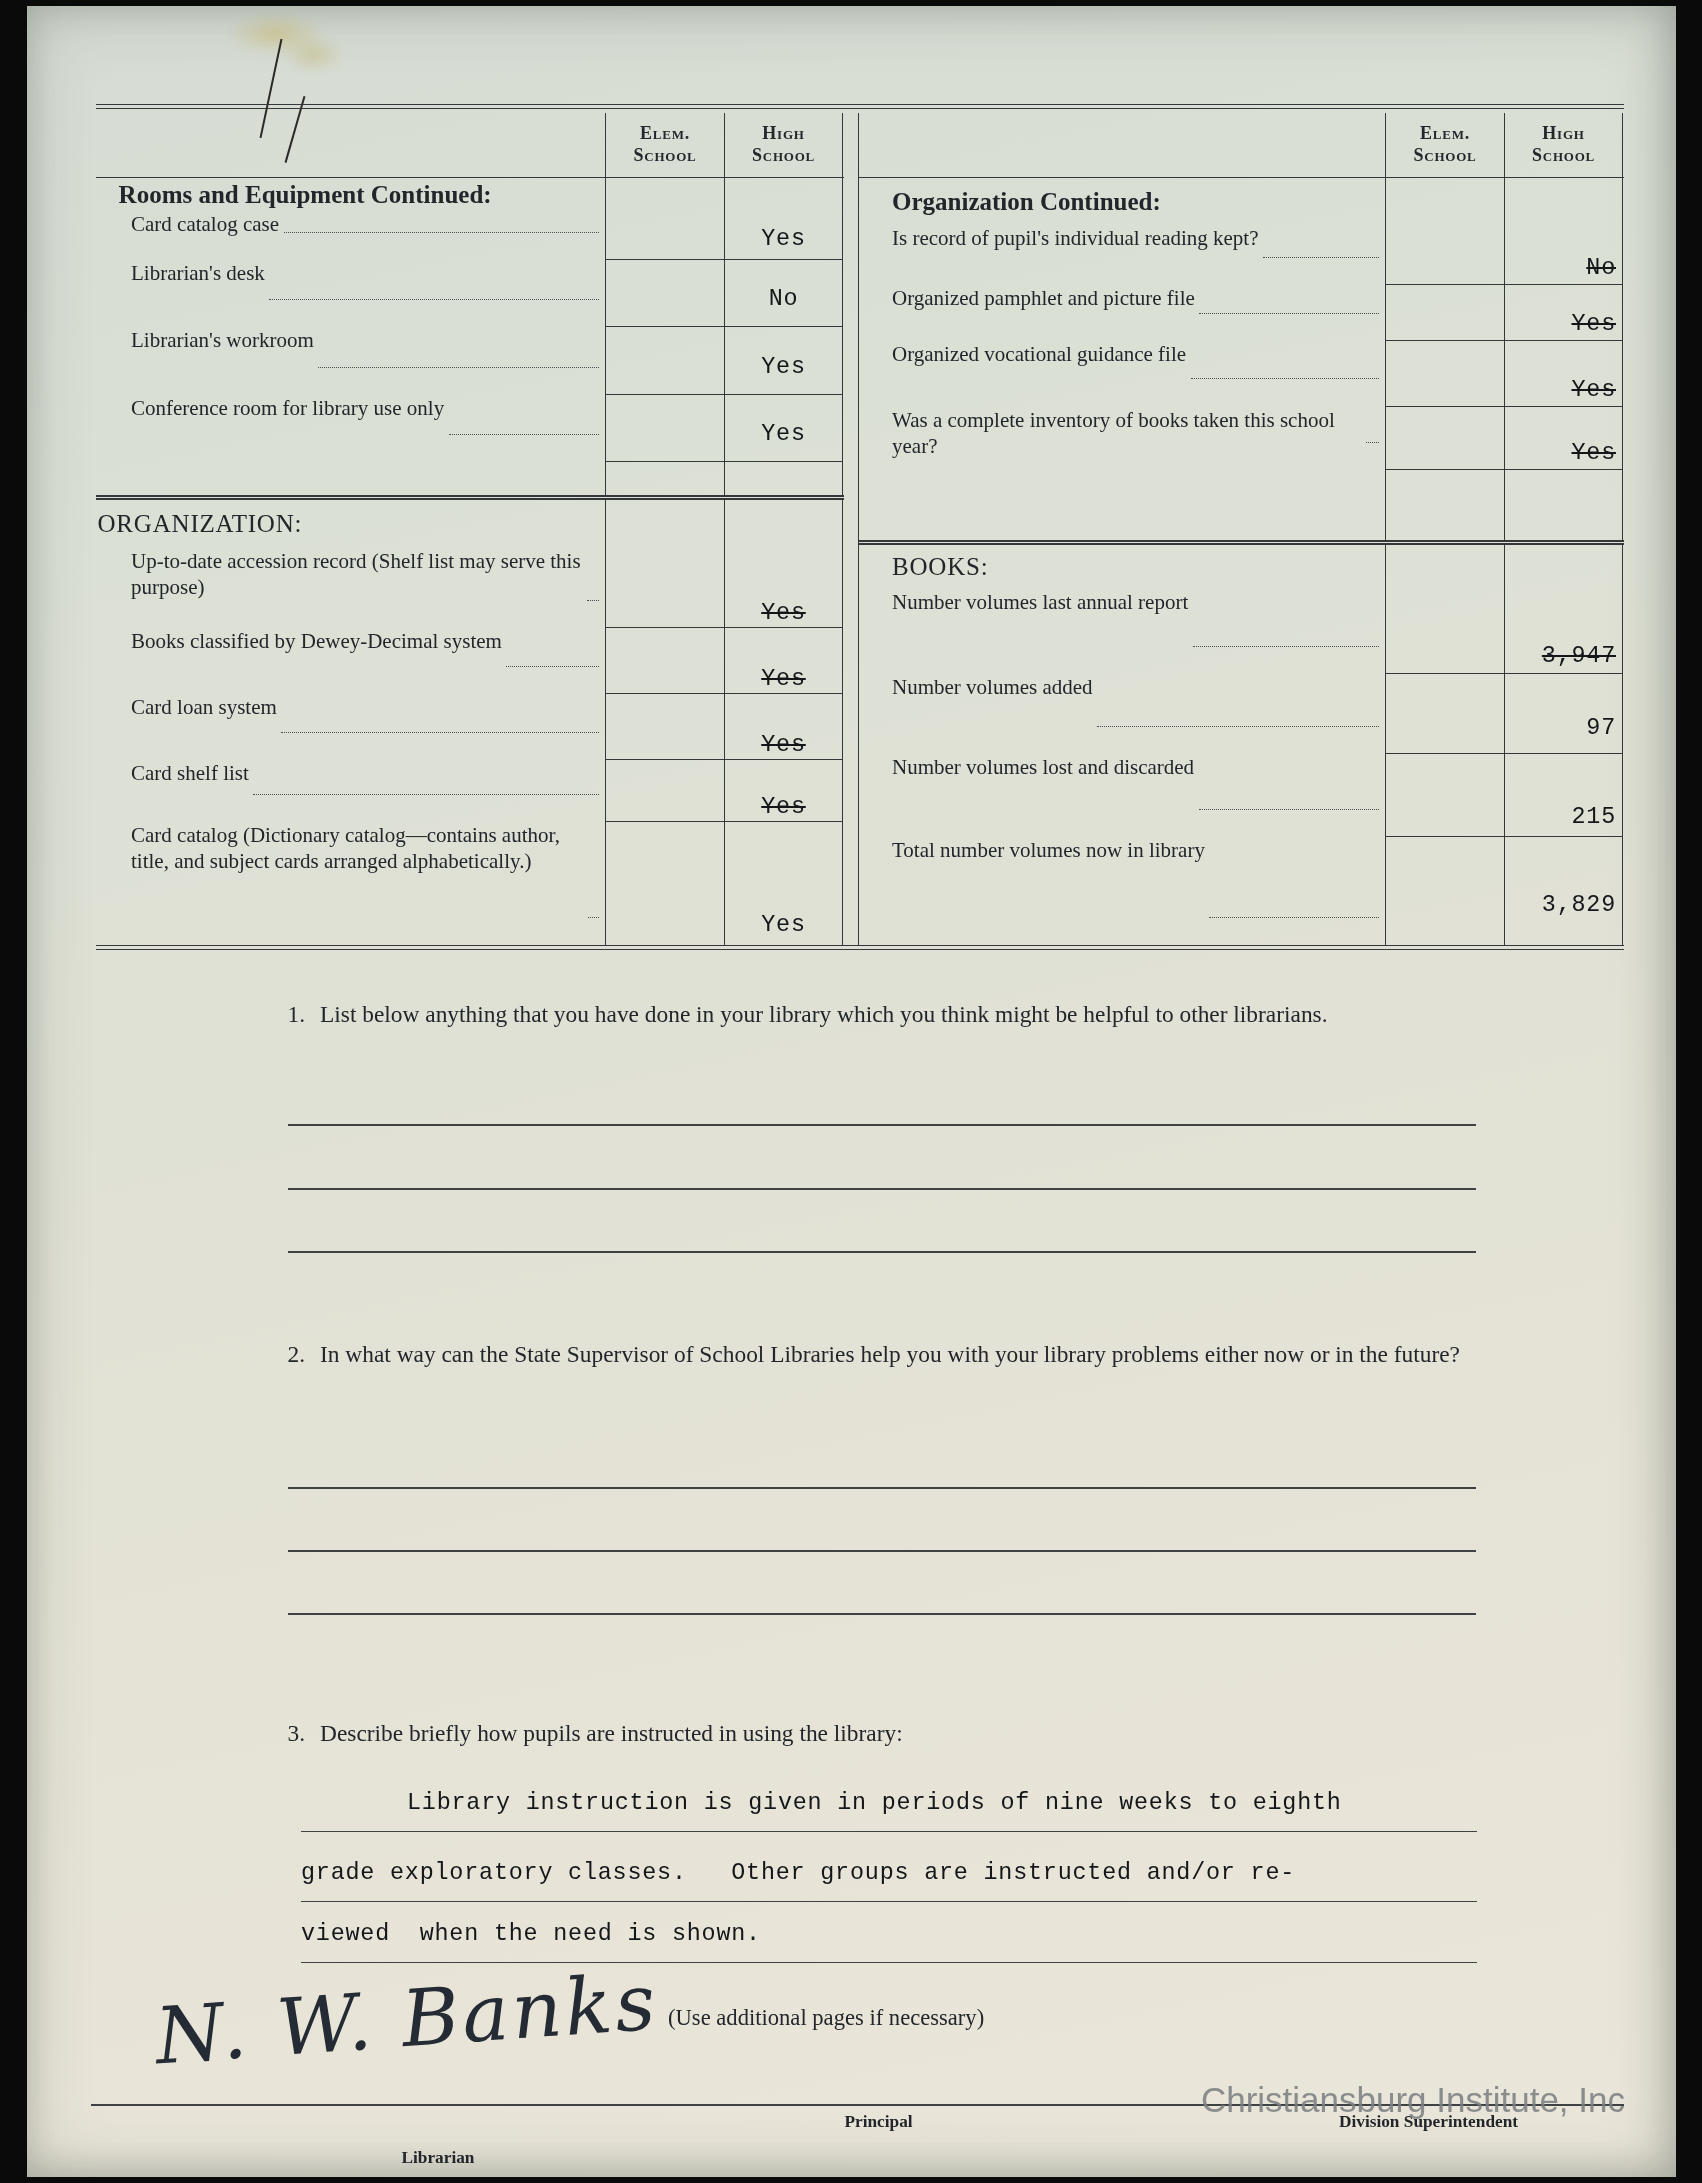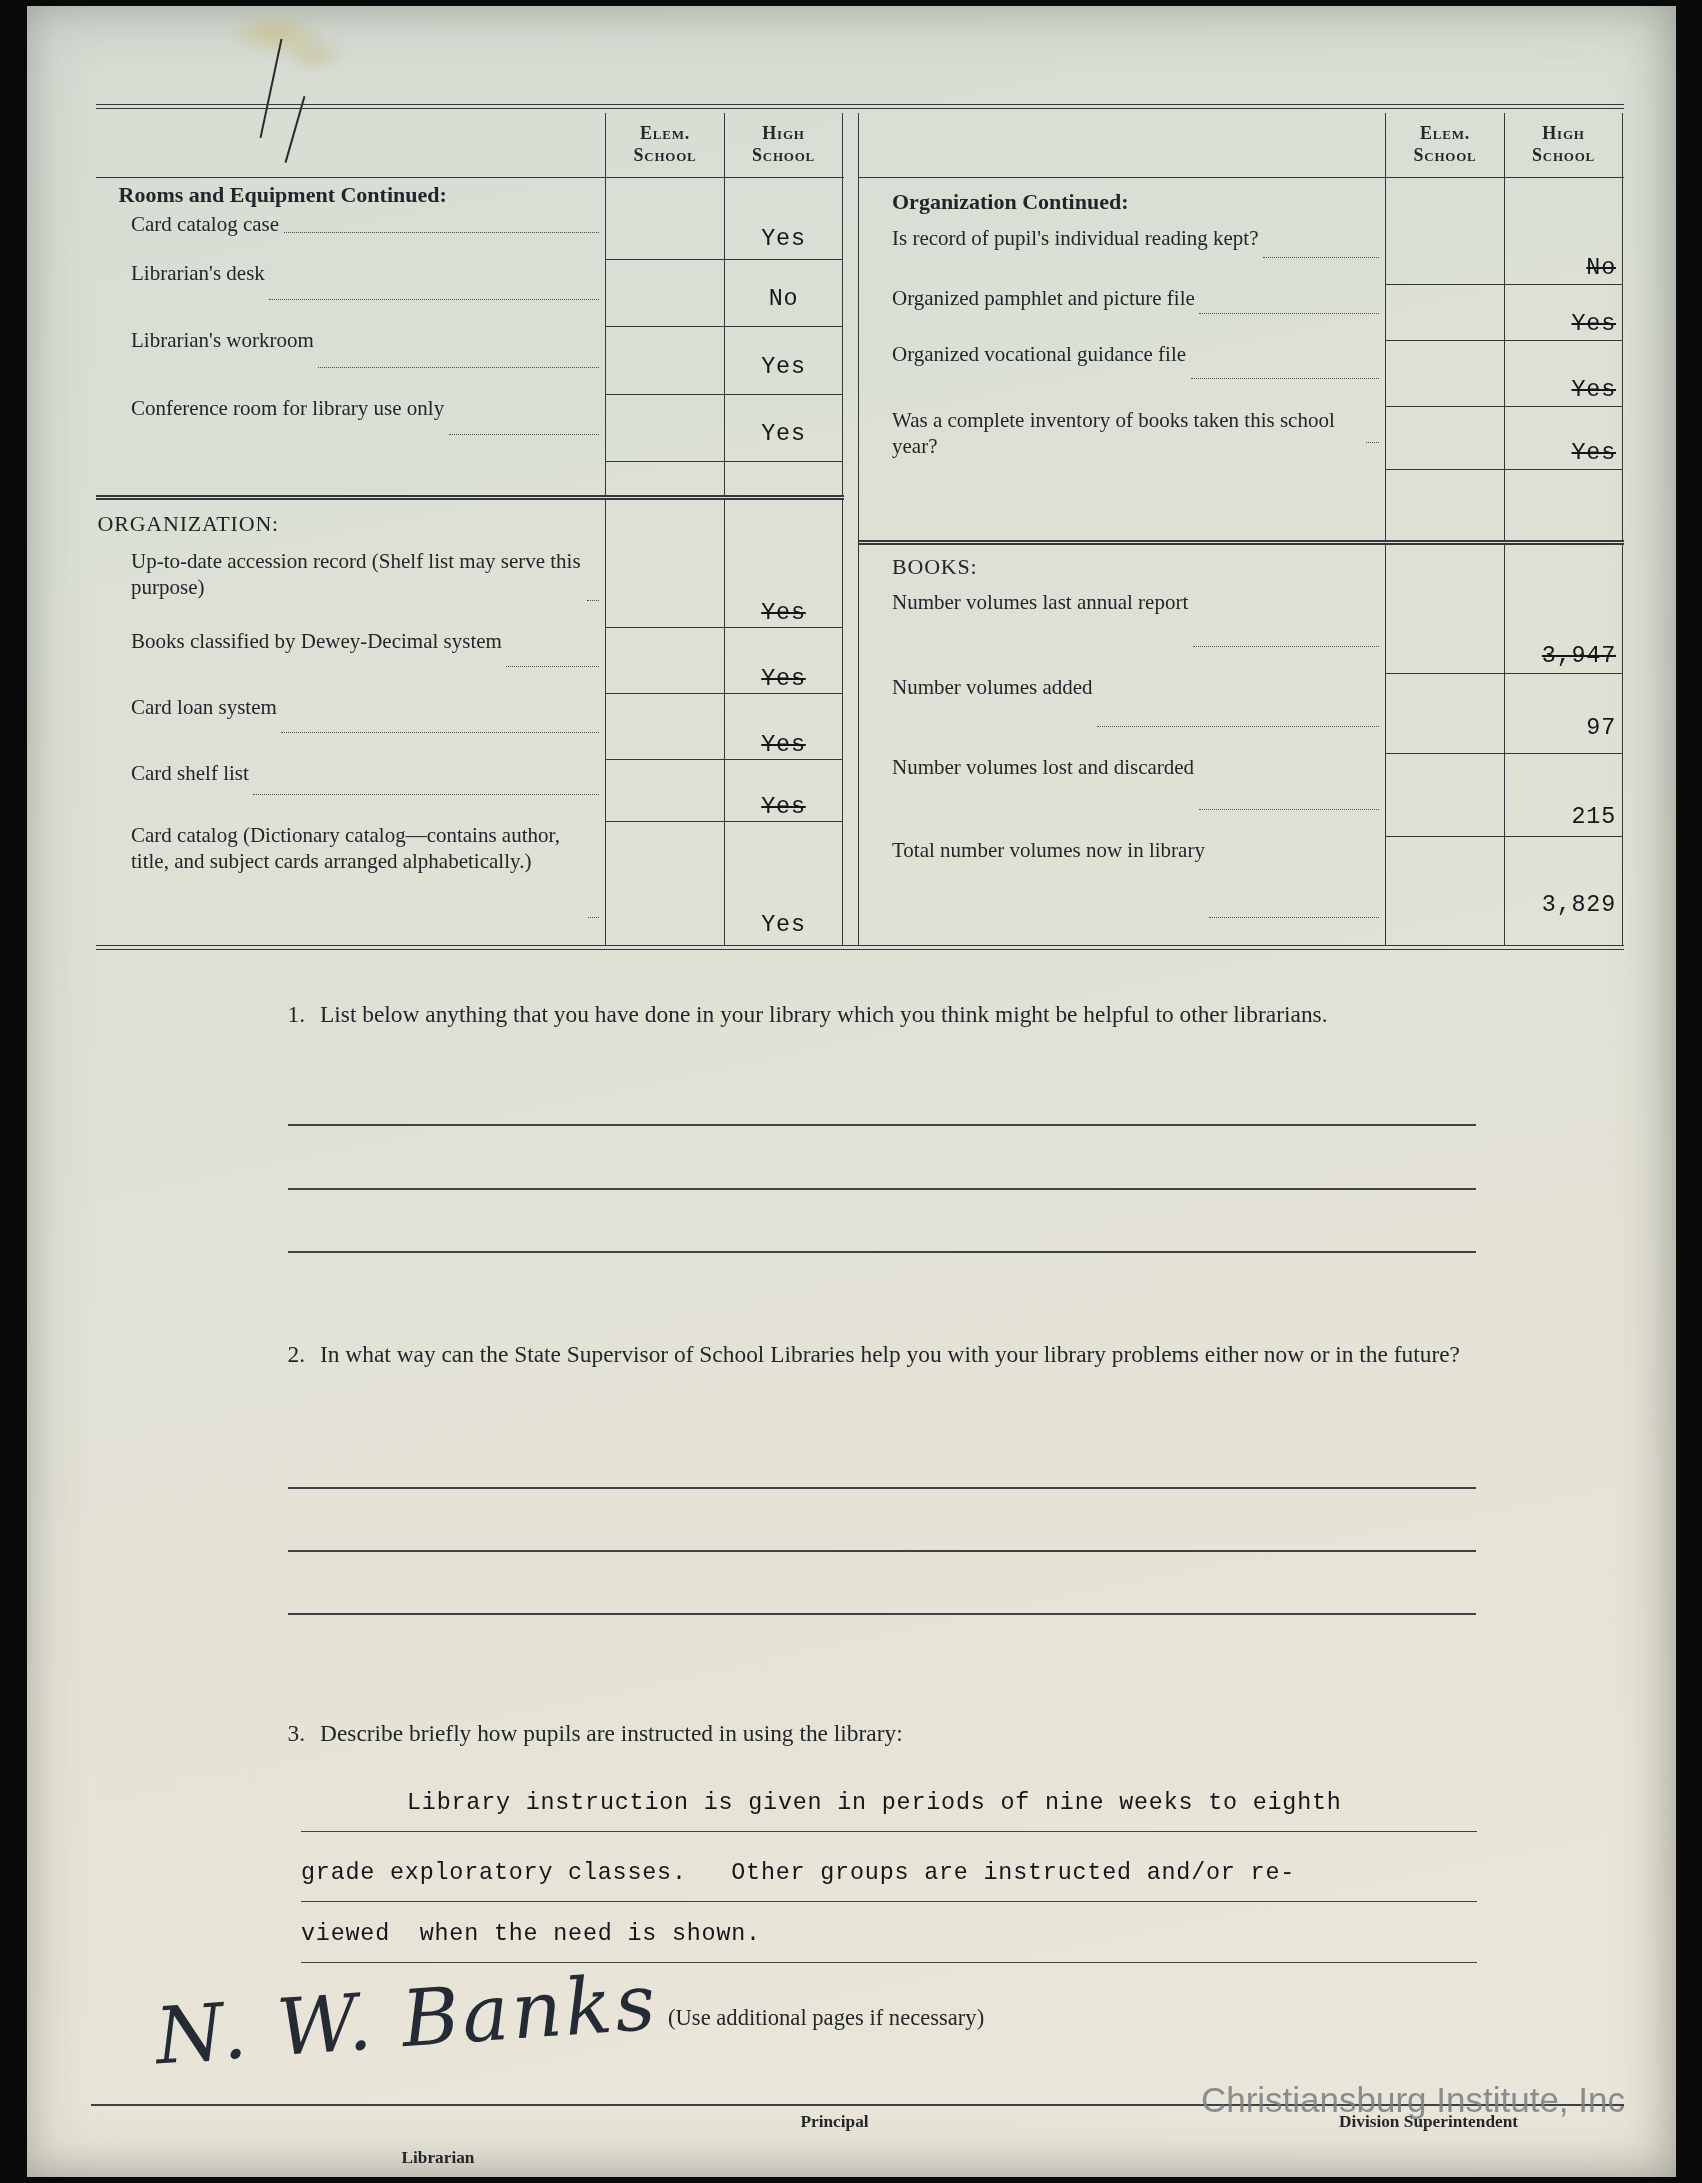--- a/index.html
+++ b/index.html
@@ -32,21 +32,21 @@
 
   .hdrc{ display:flex; align-items:center; justify-content:center; }
   .hdr{ font-variant:small-caps; font-weight:bold; font-size:18px; line-height:1.2; letter-spacing:0.8px;
         white-space:pre-line; text-align:center; color:#24282c; }
 
   .lblc{ display:flex; padding:0 4.5px 10.6px 35px; font-size:21px; line-height:1.25; }
   .ftable.rt .lblc{ padding-left:33px; }
   .lblc.titlec{ align-items:center; padding-bottom:0; }
   .lbl-t{ flex:0 1 auto; }
   .leader{ flex:1 1 13.6px; border-bottom:1.5px dotted #4a4e50; margin:0 1.5px 16.6px 4.5px; min-width:10.6px; }
-  .sect-title{ font-weight:bold; font-size:22px; }
+  .sect-title{ font-weight:bold; font-size:25px; }
   .sect-title.plain{ font-weight:normal; letter-spacing:0.8px; }
 
   .ansflex{ display:flex; align-items:flex-end; justify-content:center; }
   .ansflex.right{ justify-content:flex-end; padding-right:6px; }
   .typed{ font-family:"Liberation Mono", monospace; font-size:23.4px; color:#14171a; letter-spacing:0.8px; white-space:pre; }
   .strike{ text-decoration:line-through; text-decoration-thickness:1.5px; }
   .pb2{padding-bottom:1.5px}.pb4{padding-bottom:3px}.pb6{padding-bottom:4.5px}.pb8{padding-bottom:6px}
   .pb10{padding-bottom:7.5px}.pb16{padding-bottom:12px}.pb18{padding-bottom:13.6px}.pb36{padding-bottom:27px}
 
   
@@ -350,19 +350,19 @@
   <div class="typedline" style="top:1901px">
     <span class="typed">viewed  when the need is shown.</span>
   </div>
 
   <div class="note">(Use additional pages if necessary)</div>
 
   <div class="signature">N. W. Banks</div>
 
   <div class="rule" style="top:2098px;left:64px;width:1533px;"></div>
   <span class="siglabel" style="left:343px;width:136px;margin-top:36px;">Librarian</span>
-  <span class="siglabel" style="left:732px;width:151px;">Principal</span>
+  <span class="siglabel" style="left:776px;width:151px;">Principal</span>
   <span class="siglabel" style="left:1281px;width:241px;">Division Superintendent</span>
 
   <div class="watermark">Christiansburg Institute, Inc</div>
 
 </div>
 
 
 </body></html>

